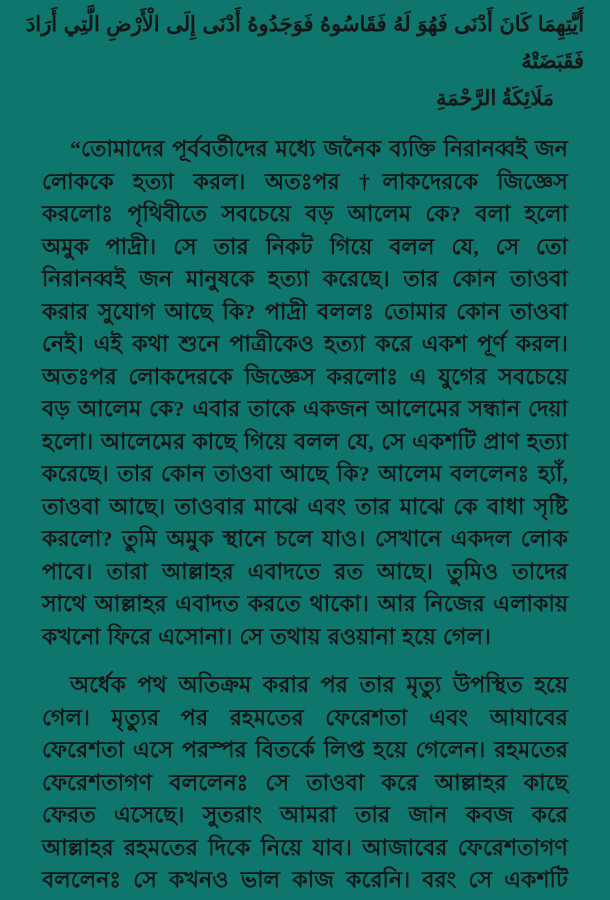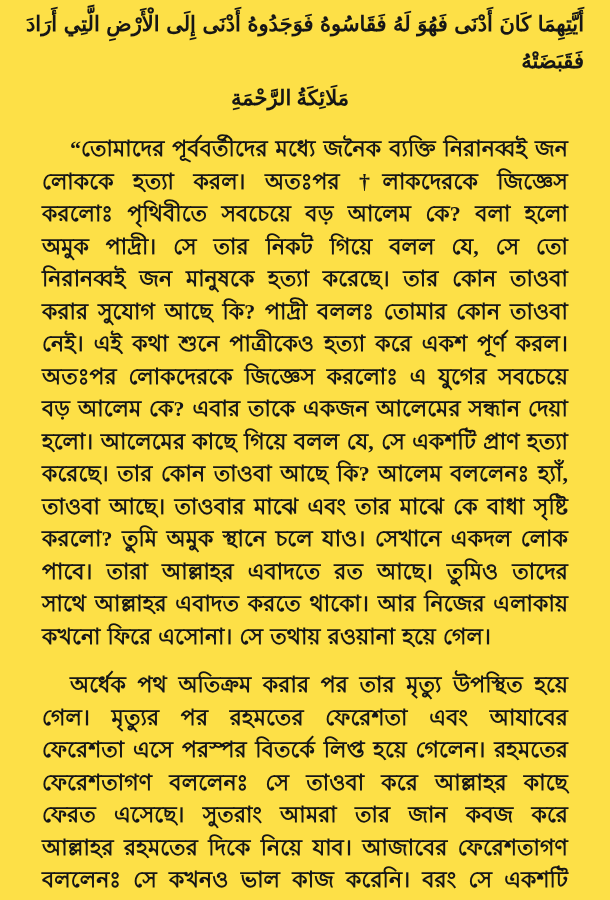--- a/index.html
+++ b/index.html
@@ -28,21 +28,21 @@
     margin: 0 0 10px 0;
   }
   .arabic-line-1 {
     margin: 0;
     text-align: justify;
     text-align-last: justify;
     white-space: normal;
   }
   .arabic-line-2 {
     margin: 0;
-    text-align: center;
+    text-align: right;
     padding-right: 30px; 
   }
   
   .bengali-body {
     font-size: 22px;
     line-height: 32.5px;
     font-weight: 600;
     text-align: justify;
     letter-spacing: 0.1px;
     word-spacing: 1.5px;
@@ -51,21 +51,21 @@
     margin: 16px;
     text-indent: 28px;
   }
   .bengali-body p + p {
     margin-top: 2px;
   }
 </style>
 </head>
 <body>
 
-<div class="scan-page" style="background: #fde047; color: rgb(22, 22, 22);">
+<div class="scan-page" style="background: #0f766e; color: rgb(22, 22, 22);">
 
   <div class="arabic-block" dir="rtl" lang="ar">
     <p class="arabic-line-1">أَيَّتِهِمَا كَانَ أَدْنَى فَهُوَ لَهُ فَقَاسُوهُ فَوَجَدُوهُ أَدْنَى إِلَى الْأَرْضِ الَّتِي أَرَادَ فَقَبَضَتْهُ</p>
     <p class="arabic-line-2">مَلَائِكَةُ الرَّحْمَةِ</p>
   </div>
 
   <div class="bengali-body" lang="bn">
     <p>“তোমাদের পূর্ববর্তীদের মধ্যে জনৈক ব্যক্তি নিরানব্বই জন লোককে হত্যা করল। অতঃপর †লাকদেরকে জিজ্ঞেস করলোঃ পৃথিবীতে সবচেয়ে বড় আলেম কে? বলা হলো অমুক পাদ্রী। সে তার নিকট গিয়ে বলল যে, সে তো নিরানব্বই জন মানুষকে হত্যা করেছে। তার কোন তাওবা করার সুযোগ আছে কি? পাদ্রী বললঃ তোমার কোন তাওবা নেই। এই কথা শুনে পাত্রীকেও হত্যা করে একশ পূর্ণ করল। অতঃপর লোকদেরকে জিজ্ঞেস করলোঃ এ যুগের সবচেয়ে বড় আলেম কে? এবার তাকে একজন আলেমের সন্ধান দেয়া হলো। আলেমের কাছে গিয়ে বলল যে, সে একশটি প্রাণ হত্যা করেছে। তার কোন তাওবা আছে কি? আলেম বললেনঃ হ্যাঁ, তাওবা আছে। তাওবার মাঝে এবং তার মাঝে কে বাধা সৃষ্টি করলো? তুমি অমুক স্থানে চলে যাও। সেখানে একদল লোক পাবে। তারা আল্লাহর এবাদতে রত আছে। তুমিও তাদের সাথে আল্লাহর এবাদত করতে থাকো। আর নিজের এলাকায় কখনো ফিরে এসোনা। সে তথায় রওয়ানা হয়ে গেল।</p>
     <p>অর্ধেক পথ অতিক্রম করার পর তার মৃত্যু উপস্থিত হয়ে গেল। মৃত্যুর পর রহমতের ফেরেশতা এবং আযাবের ফেরেশতা এসে পরস্পর বিতর্কে লিপ্ত হয়ে গেলেন। রহমতের ফেরেশতাগণ বললেনঃ সে তাওবা করে আল্লাহর কাছে ফেরত এসেছে। সুতরাং আমরা তার জান কবজ করে আল্লাহর রহমতের দিকে নিয়ে যাব। আজাবের ফেরেশতাগণ বললেনঃ সে কখনও ভাল কাজ করেনি। বরং সে একশটি প্রাণ হত্যা করেছে। আমরা তার জান কবজ করে আল্লাহর আযাবের দিকে নিয়ে যাব। এমতাবস্থায় মানুষের আকৃতিতে একজন ফেরেশতা আগমণ করলেন। তারা তাকে উভয় দলের মাঝে বিচারক নির্ধারণ করলেন। তিনি ফয়সালা দিলেন যে, তোমরা এই স্থান থেকে দু’দিকের রাস্তা মেপে দেখ। তারা দু’দিকের রাস্তা মেপে দেখল যেই এলাকার দিকে সে রওনা হয়েছিল সেই দিকে অধিক নিকটবর্তী। সুতরাং রহমতের ফেরেশতাগণ তার জান কবজ করে নিয়ে গেল।</p>
   </div>

